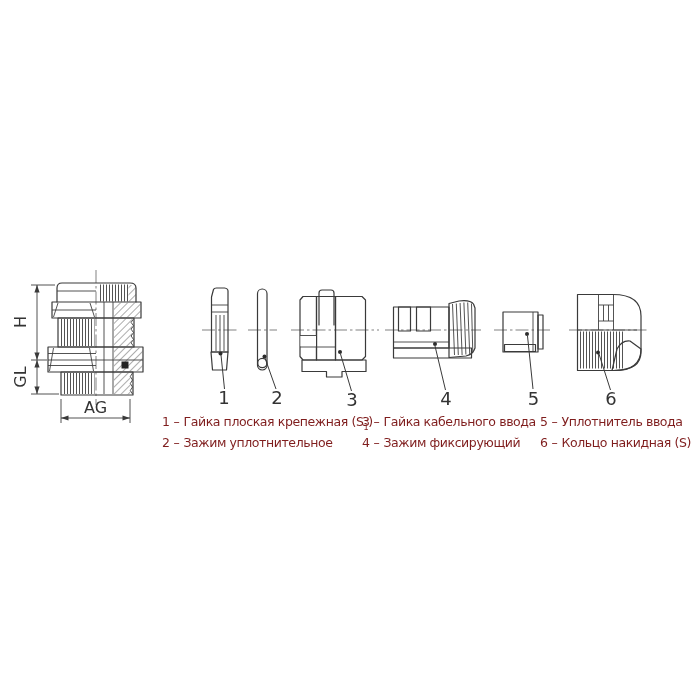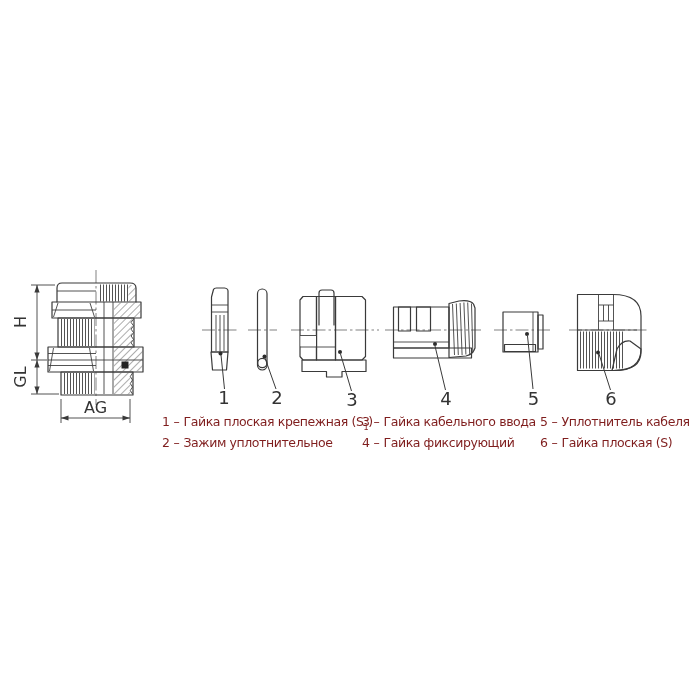--- a/index.html
+++ b/index.html
@@ -195,26 +195,26 @@
     <div class="legend-row">
       <span>2</span><span class="sep">–</span><span>Зажим уплотнительное</span><sub></sub><span></span>
     </div>
   </div>
 
   <div class="legend-col" style="left:362px;">
     <div class="legend-row">
       <span>3</span><span class="sep">–</span><span>Гайка кабельного ввода</span><sub></sub><span></span>
     </div>
     <div class="legend-row">
-      <span>4</span><span class="sep">–</span><span>Гайка фиксирующий</span><sub></sub><span></span>
+      <span>4</span><span class="sep">–</span><span>Зажим фиксирующий</span><sub></sub><span></span>
     </div>
   </div>
 
   <div class="legend-col" style="left:540px;">
     <div class="legend-row">
-      <span>5</span><span class="sep">–</span><span>Уплотнитель кабеля</span><sub></sub><span></span>
-    </div>
-    <div class="legend-row">
-      <span>6</span><span class="sep">–</span><span>Гайка плоская (S)</span><sub></sub><span></span>
+      <span>5</span><span class="sep">–</span><span>Уплотнитель ввода</span><sub></sub><span></span>
+    </div>
+    <div class="legend-row">
+      <span>6</span><span class="sep">–</span><span>Кольцо накидная (S)</span><sub></sub><span></span>
     </div>
   </div>
 
 </div>
 
 </body></html>

